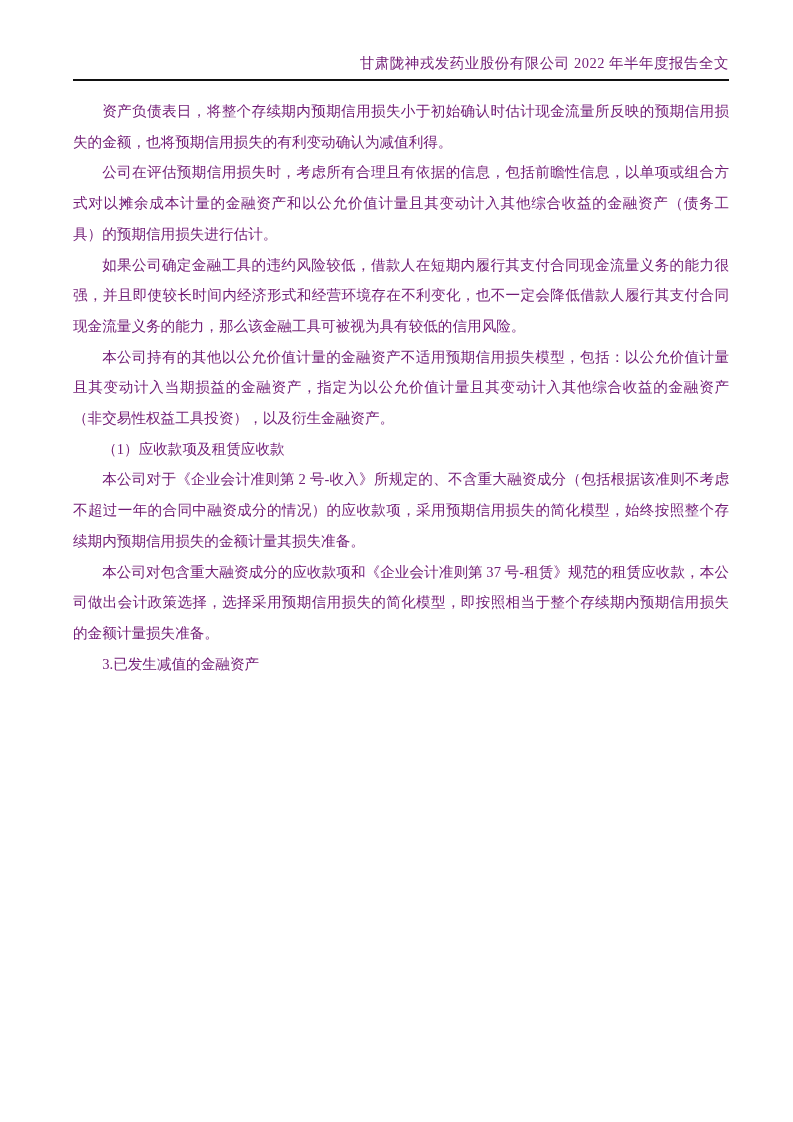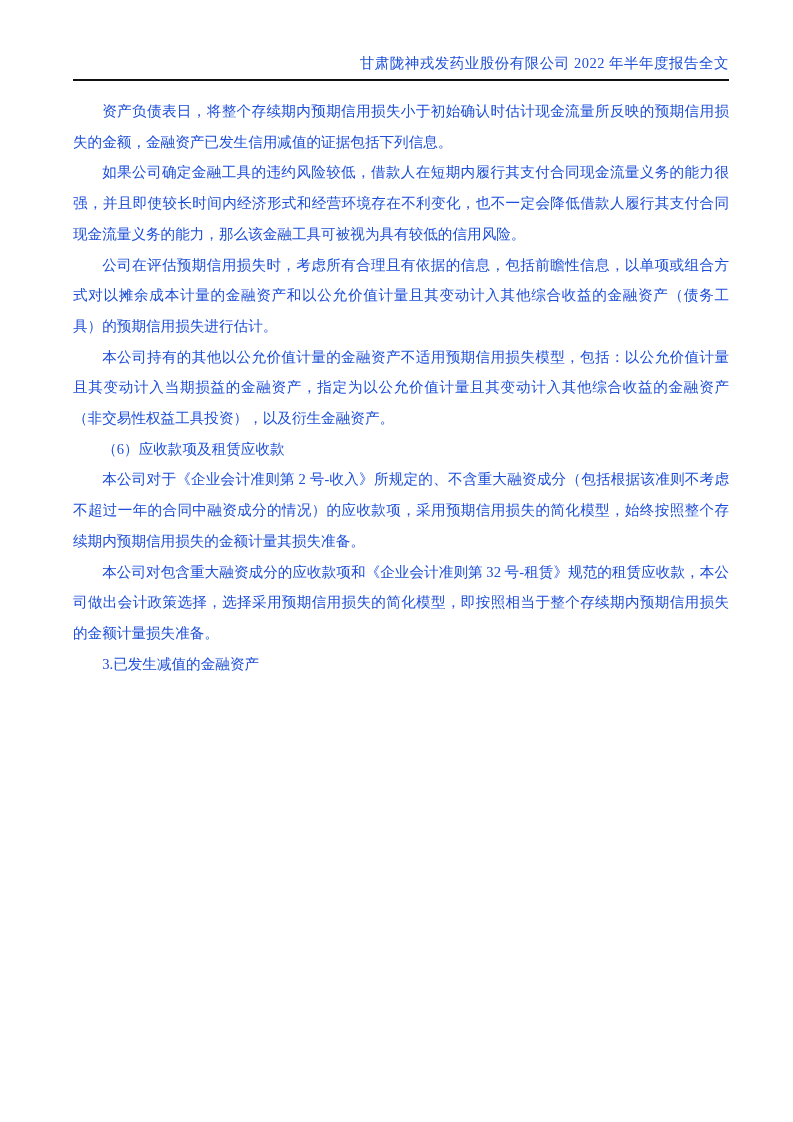--- a/index.html
+++ b/index.html
@@ -7,21 +7,21 @@
     padding: 0;
     background: #ffffff;
   }
   .page {
     position: relative;
     width: 793px;
     height: 838px;
     background: #ffffff;
     overflow: hidden;
     font-family: "Liberation Serif", serif;
-    color: #1d4ed8;
+    color: #701a75;
   }
   .header {
     position: absolute;
     left: 73px;
     right: 64px;
     top: 54px;
     text-align: right;
     font-size: 14.5px;
     letter-spacing: 0.5px;
     padding-bottom: 6px;
@@ -51,25 +51,25 @@
   }
 </style>
 </head>
 <body>
 
 <div class="page">
   <div class="header">
     <span>甘肃陇神戎发药业股份有限公司 2022 年半年度报告全文</span>
   </div>
   <div class="content">
-      <p class="para">资产负债表日，将整个存续期内预期信用损失小于初始确认时估计现金流量所反映的预期信用损失的金额，金融资产已发生信用减值的证据包括下列信息。</p>
+      <p class="para">资产负债表日，将整个存续期内预期信用损失小于初始确认时估计现金流量所反映的预期信用损失的金额，也将预期信用损失的有利变动确认为减值利得。</p>
+      <p class="para">公司在评估预期信用损失时，考虑所有合理且有依据的信息，包括前瞻性信息，以单项或组合方式对以摊余成本计量的金融资产和以公允价值计量且其变动计入其他综合收益的金融资产（债务工具）的预期信用损失进行估计。</p>
       <p class="para">如果公司确定金融工具的违约风险较低，借款人在短期内履行其支付合同现金流量义务的能力很强，并且即使较长时间内经济形式和经营环境存在不利变化，也不一定会降低借款人履行其支付合同现金流量义务的能力，那么该金融工具可被视为具有较低的信用风险。</p>
-      <p class="para">公司在评估预期信用损失时，考虑所有合理且有依据的信息，包括前瞻性信息，以单项或组合方式对以摊余成本计量的金融资产和以公允价值计量且其变动计入其他综合收益的金融资产（债务工具）的预期信用损失进行估计。</p>
       <p class="para">本公司持有的其他以公允价值计量的金融资产不适用预期信用损失模型，包括：以公允价值计量且其变动计入当期损益的金融资产，指定为以公允价值计量且其变动计入其他综合收益的金融资产（非交易性权益工具投资），以及衍生金融资产。</p>
-      <p class="para">（6）应收款项及租赁应收款</p>
+      <p class="para">（1）应收款项及租赁应收款</p>
       <p class="para">本公司对于《企业会计准则第 2 号-收入》所规定的、不含重大融资成分（包括根据该准则不考虑不超过一年的合同中融资成分的情况）的应收款项，采用预期信用损失的简化模型，始终按照整个存续期内预期信用损失的金额计量其损失准备。</p>
-      <p class="para">本公司对包含重大融资成分的应收款项和《企业会计准则第 32 号-租赁》规范的租赁应收款，本公司做出会计政策选择，选择采用预期信用损失的简化模型，即按照相当于整个存续期内预期信用损失的金额计量损失准备。</p>
+      <p class="para">本公司对包含重大融资成分的应收款项和《企业会计准则第 37 号-租赁》规范的租赁应收款，本公司做出会计政策选择，选择采用预期信用损失的简化模型，即按照相当于整个存续期内预期信用损失的金额计量损失准备。</p>
       <p class="para">3.已发生减值的金融资产</p>
     </div>
   <div class="footer">
     <span>42</span>
   </div>
 </div>
 
 </body></html>

